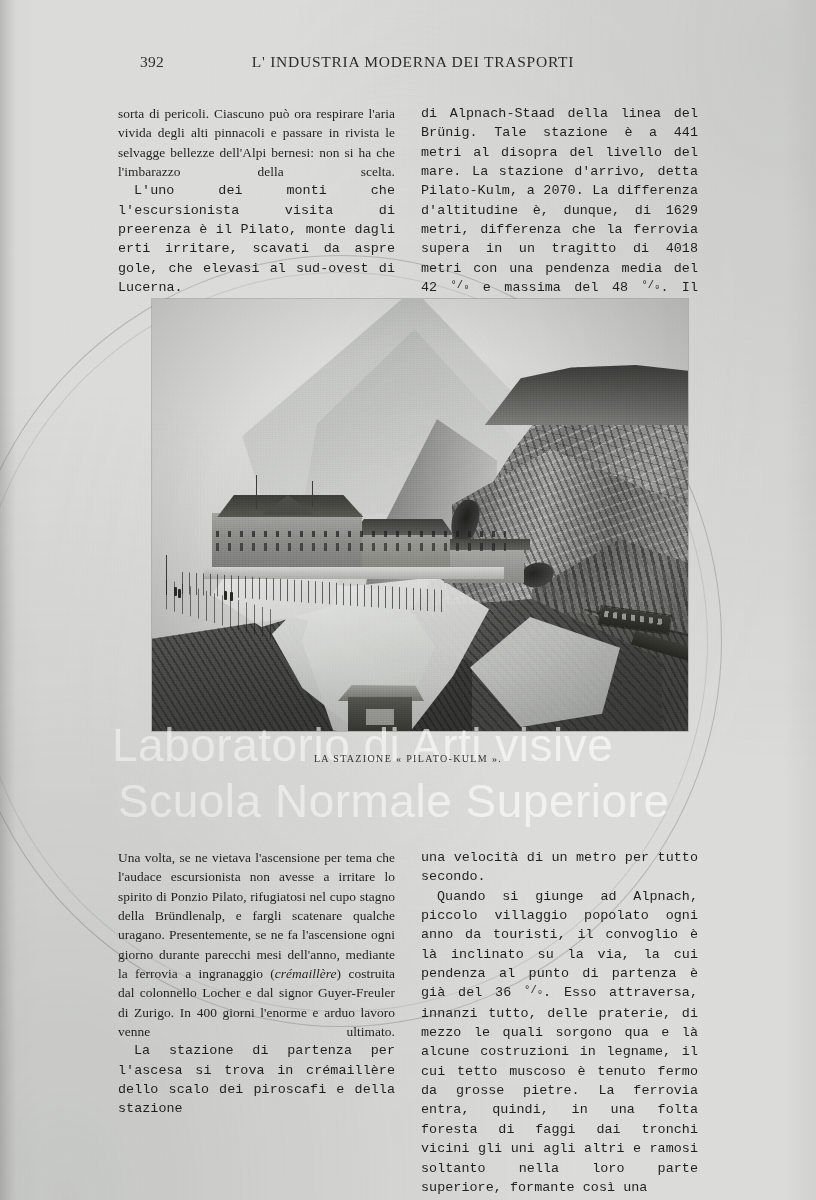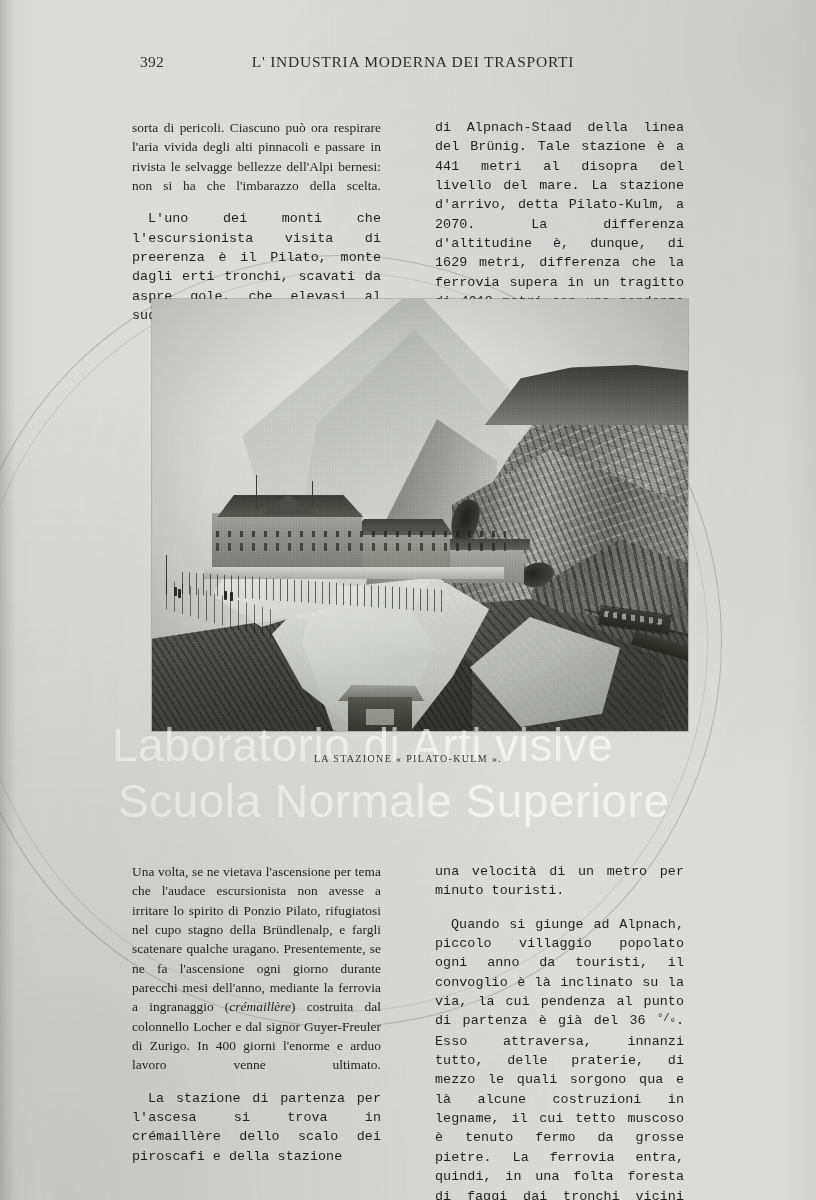--- a/index.html
+++ b/index.html
@@ -61,21 +61,21 @@
 
   
   .cols{
     position:absolute;left:118px;width:580px;
     display:flex;gap:26px;
   }
   .cols.top{top:104px;}
   .cols.bottom{top:848px;}
   .col{width:277px;}
   .col p{
-    margin:14px;
+    margin:0;
     font-size:13.4px;
     line-height:19.35px;
     text-align:justify;
     text-align-last:justify;
     color:#1f201e;
     hyphens:none;
     letter-spacing:.05px;
   }
   .col p.last{ text-align-last:left;font-family:Liberation Mono, monospace; }
   .col p.indent{ text-indent:16px; }
@@ -358,21 +358,21 @@
   <div class="stamp-circle inner"></div>
 
   <div class="header">
     <div class="folio">392</div>
     <div class="running-title">L' INDUSTRIA MODERNA DEI TRASPORTI</div>
   </div>
 
   <div class="cols top">
     <div class="col">
       <p>sorta di pericoli. Ciascuno può ora respirare l'aria vivida degli alti pinnacoli e passare in rivista le selvagge bellezze dell'Alpi bernesi: non si ha che l'imbarazzo della scelta.</p>
-      <p class="indent last">L'uno dei monti che l'escursionista visita di preerenza è il Pilato, monte dagli erti tronchi, scavati da aspre gole, che elevasi al sud-ovest di Lucerna.</p>
+      <p class="indent last">L'uno dei monti che l'escursionista visita di preerenza è il Pilato, monte dagli erti irritare, scavati da aspre gole, che elevasi al sud-ovest di Lucerna.</p>
     </div>
     <div class="col">
       <p class="last"><span>di Alpnach-Staad della linea del Brünig. Tale stazione è a 441 metri al disopra del livello del mare. La stazione d'arrivo, detta Pilato-Kulm, a 2070. La differenza d'altitudine è, dunque, di 1629 metri, differenza che la ferrovia supera in un tragitto di 4018 metri con una pendenza media del 42 </span><span class="pct">°/₀</span><span> e massima del 48 </span><span class="pct">°/₀</span><span>. Il convoglio sale e scende con</span></p>
     </div>
   </div>
 
   <div class="plate">
     <div class="ph sky"></div>
     <div class="ph far-peak"></div>
     <div class="ph far-peak2"></div>
@@ -432,20 +432,20 @@
   <div class="wm wm2">Scuola Normale Superiore</div>
 
   <div class="caption">LA STAZIONE « PILATO-KULM ».</div>
 
   <div class="cols bottom">
     <div class="col">
       <p><span>Una volta, se ne vietava l'ascensione per tema che l'audace escursionista non avesse a irritare lo spirito di Ponzio Pilato, rifugiatosi nel cupo stagno della Bründlenalp, e fargli scatenare qualche uragano. Presentemente, se ne fa l'ascensione ogni giorno durante parecchi mesi dell'anno, mediante la ferrovia a ingranaggio (</span><em>crémaillère</em><span>) costruita dal colonnello Locher e dal signor Guyer-Freuler di Zurigo. In 400 giorni l'enorme e arduo lavoro venne ultimato.</span></p>
       <p class="indent last">La stazione di partenza per l'ascesa si trova in crémaillère dello scalo dei piroscafi e della stazione</p>
     </div>
     <div class="col">
-      <p class="last">una velocità di un metro per minuto touristi.</p>
+      <p class="last">una velocità di un metro per tutto secondo.</p>
       <p class="indent last"><span>Quando si giunge ad Alpnach, piccolo villaggio popolato ogni anno da touristi, il convoglio è là inclinato su la via, la cui pendenza al punto di partenza è già del 36 </span><span class="pct">°/₀</span><span>. Esso attraversa, innanzi tutto, delle praterie, di mezzo le quali sorgono qua e là alcune costruzioni in legname, il cui tetto muscoso è tenuto fermo da grosse pietre. La ferrovia entra, quindi, in una folta foresta di faggi dai tronchi vicini gli uni agli altri e ramosi soltanto nella loro parte superiore, formante così una</span></p>
     </div>
   </div>
 
   <div class="grain"></div>
   <div class="noise"></div>
 </div>
 
 </body></html>

